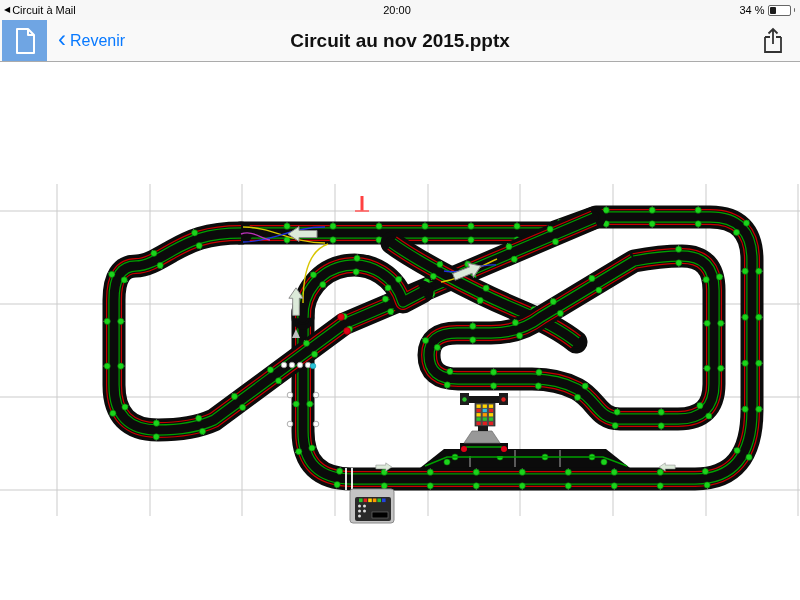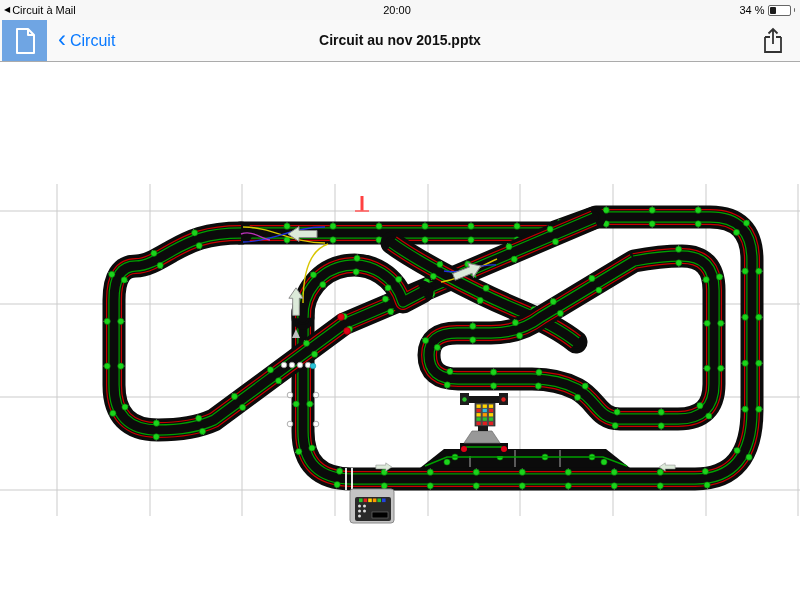--- a/index.html
+++ b/index.html
@@ -18,21 +18,21 @@
   
   .toolbar{position:absolute;left:0;top:20px;width:800px;height:42px;background:#f9f9f9;
            border-bottom:1px solid #ababab;box-sizing:border-box;}
   .app-icon{position:absolute;left:2px;top:0;width:45px;height:41px;background:#6fa5e3;
             display:flex;align-items:center;justify-content:center;}
   .back-btn{position:absolute;left:58px;top:0;height:41px;border:none;background:none;cursor:pointer;
             color:#0879ff;font-size:16px;display:flex;align-items:center;gap:4px;padding:0;
             font-family:"Liberation Sans",sans-serif;}
   .back-chev{font-size:24px;font-weight:400;line-height:38px;margin-top:-3px;}
   .tb-title{position:absolute;left:20%;width:60%;top:0;line-height:41px;text-align:center;
-            font-size:14px;font-weight:bold;color:#111;pointer-events:none;}
+            font-size:19px;font-weight:bold;color:#111;pointer-events:none;}
   .share-btn{position:absolute;right:8px;top:5px;width:32px;height:32px;border:none;background:none;cursor:pointer;padding:0;}
   
   .preview{position:absolute;left:0;top:62px;width:800px;height:538px;background:#fff;}
   svg{display:block;}
 </style>
 </head>
 <body>
 
 <div class="screen">
 
@@ -53,21 +53,21 @@
 
   <div class="toolbar">
     <div class="app-icon">
       <svg width="30" height="32" viewBox="0 0 30 32">
         <path d="M 7,4 h 11 l 6,6 v 18 h -17 z" fill="none" stroke="#ffffff" stroke-width="2" stroke-linejoin="round"></path>
         <path d="M 18,4 v 6 h 6" fill="none" stroke="#ffffff" stroke-width="2" stroke-linejoin="round"></path>
       </svg>
     </div>
     <button class="back-btn">
       <span class="back-chev">‹</span>
-      <span>Circuit</span>
+      <span>Revenir</span>
     </button>
     <div class="tb-title">Circuit au nov 2015.pptx</div>
     <button class="share-btn">
       <svg width="26" height="30" viewBox="0 0 26 30">
         <path d="M 5,11 h 5 M 16,11 h 5 M 5,11 v 15 h 16 v -15" fill="none" stroke="#333" stroke-width="1.8"></path>
         <path d="M 13,18 V 3 M 8.5,7.5 L 13,3 L 17.5,7.5" fill="none" stroke="#333" stroke-width="1.8"></path>
       </svg>
     </button>
   </div>
 

